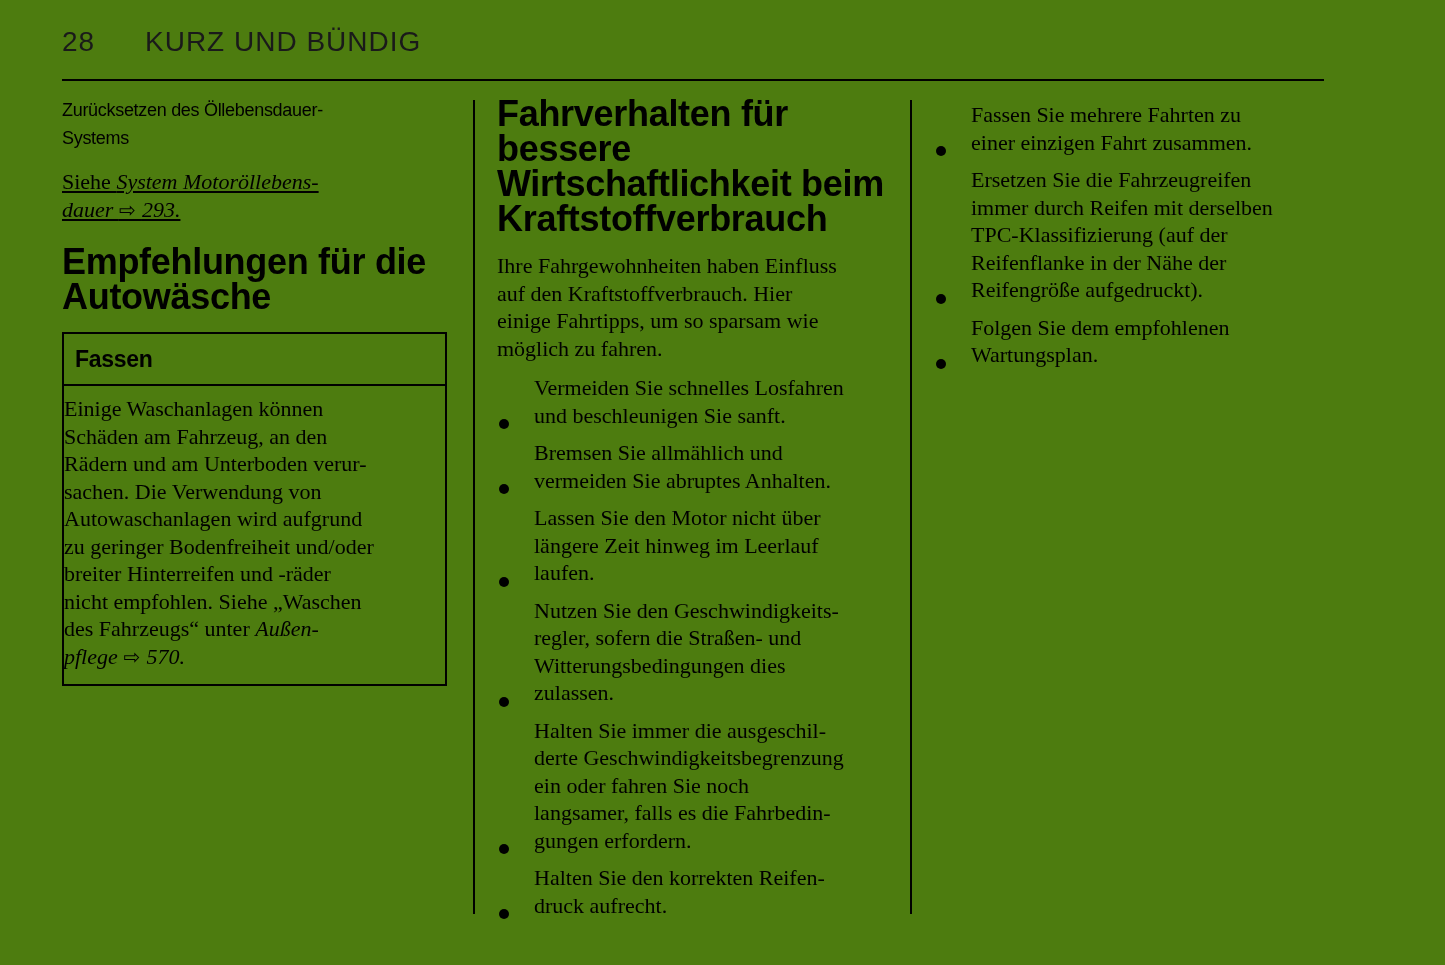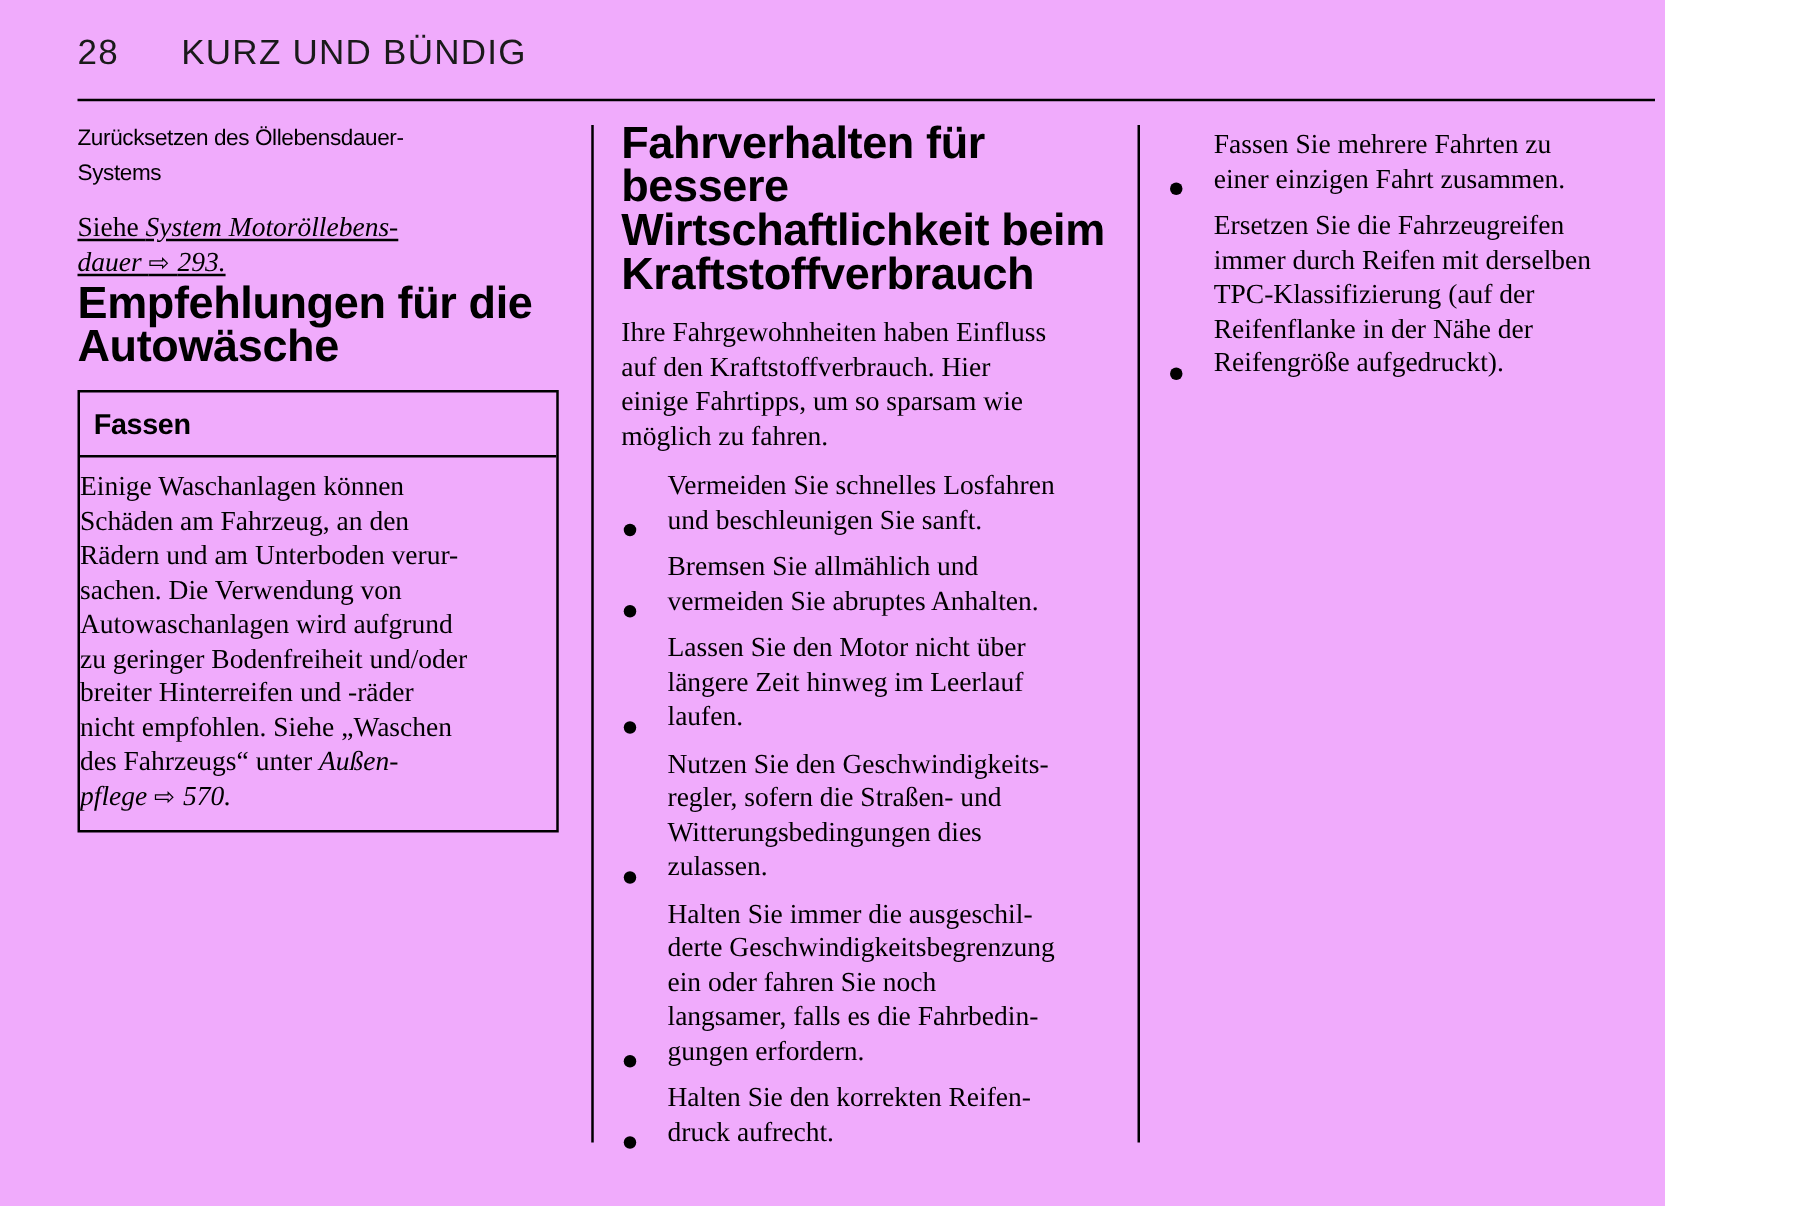--- a/index.html
+++ b/index.html
@@ -3,23 +3,23 @@
 <meta charset="utf-8">
 <style>
   html, body {
     margin: 0;
     padding: 0;
     background: #ffffff;
     overflow: hidden;
   }
   .page {
     position: relative;
-    width: 1332px;
+    width: 1445px;
     height: 965px;
-    background: #f0abfc;
+    background: #4d7c0f;
     color: #000000;
     font-family: "Liberation Serif", serif;
   }
   
   .header-row {
     position: absolute;
     left: 62px;
     top: 26px;
     display: flex;
     align-items: baseline;
@@ -76,21 +76,21 @@
   .h-big {
     font-family: "Liberation Sans", sans-serif;
     font-weight: 700;
     font-size: 36px;
     line-height: 35px;
     letter-spacing: -0.3px;
     white-space: pre-line;
     margin: 0;
   }
   .para-gap { margin-top: 12px; text-decoration: underline; }
-  .h2-gap { }
+  .h2-gap { margin-top: 20px; }
   .italic { font-style: italic; }
   .arrow {
     font-family: "DejaVu Sans", sans-serif;
     font-style: normal;
     font-size: 20px;
   }
   
   .caution-box {
     margin-top: 18px;
     border: 2px solid #000000;
@@ -225,17 +225,22 @@
 einer einzigen Fahrt zusammen.</span>
         </div>
         <div class="tip-item">
           <span class="bullet-dot"></span>
           <span class="bullet-text serif">Ersetzen Sie die Fahrzeugreifen
 immer durch Reifen mit derselben
 TPC-Klassifizierung (auf der
 Reifenflanke in der Nähe der
 Reifengröße aufgedruckt).</span>
         </div>
+        <div class="tip-item">
+          <span class="bullet-dot"></span>
+          <span class="bullet-text serif">Folgen Sie dem empfohlenen
+Wartungsplan.</span>
+        </div>
       </div>
     </div>
 
   </div>
 </div>
 
 </body></html>

